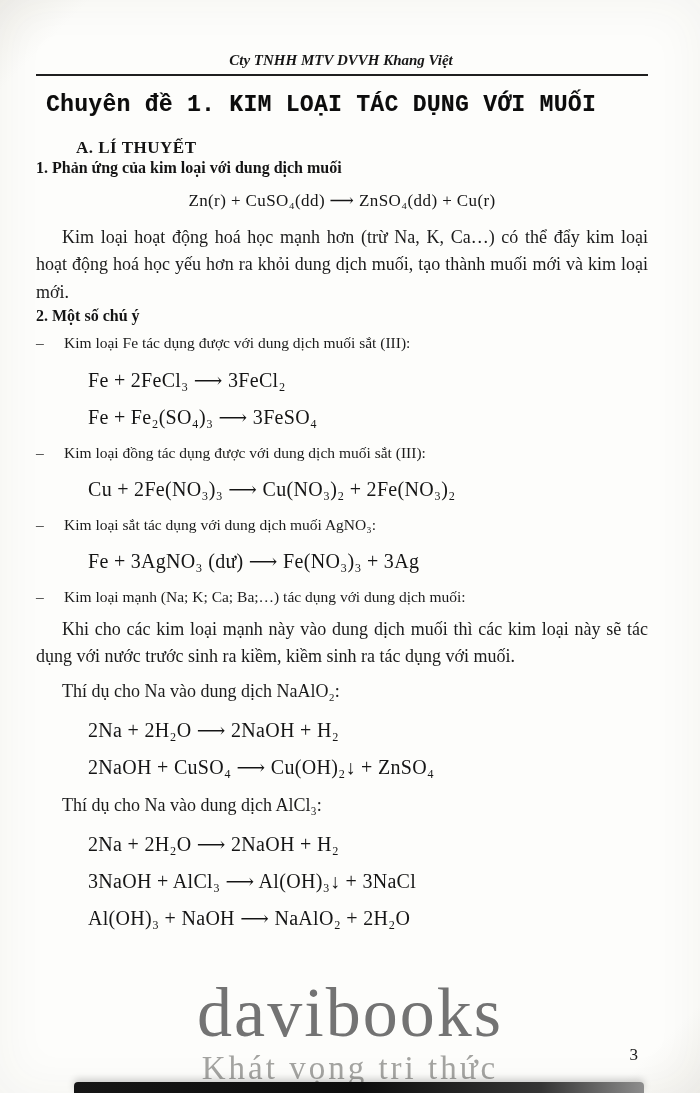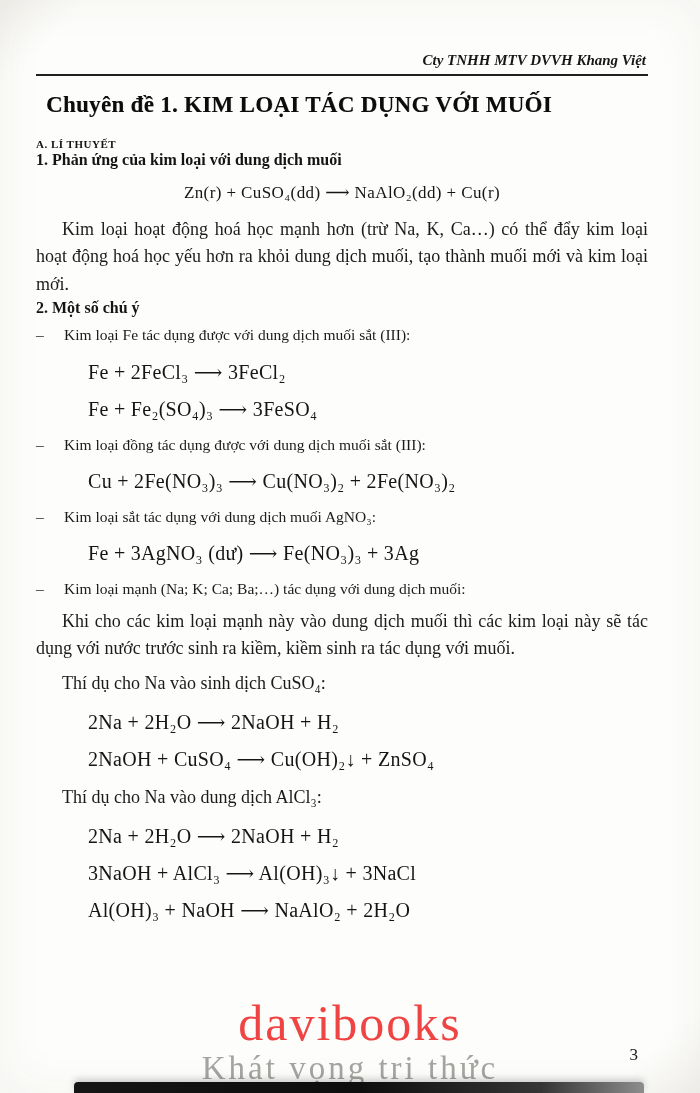--- a/index.html
+++ b/index.html
@@ -10,35 +10,35 @@
     font-family:"Liberation Serif","DejaVu Serif",serif;
     color:#1a1a1a;
   }
   .sheet {
     position:absolute; inset:0;
     background:linear-gradient(135deg,#f2f1ed 0%,#fdfdfb 5%,#fdfdfb 95%,#f3f2ee 100%);
     box-shadow: inset 0 0 50px rgba(60,55,45,0.05);
     padding:52px 52px 0 36px;
   }
   .publisher {
-    text-align:right; font-weight:bold; font-style:italic;
+    text-align:center; font-weight:bold; font-style:italic;
     font-size:15px; color:#171717; padding-right:2px;
   }
   .header-rule {
     border:none; border-top:2.5px solid #1f1f1f; margin-top:5px;
   }
   .chapter-title {
-    font-family:Liberation Serif, serif;
+    font-family:Liberation Mono, monospace;
     font-weight:700; font-size:23px; letter-spacing:0.3px;
     color:#0c0c0c; margin:16px 0 0 10px;
     text-shadow:0.4px 0.4px 0 rgba(0,0,0,0.35);
   }
   .section-heading {
-    font-weight:bold; font-size:11px; letter-spacing:0.5px;
-    margin-top:20px; color:#141414;
+    font-weight:bold; font-size:17px; letter-spacing:0.5px;
+    margin-top:20px; color:#141414;margin-left:40px;
   }
   .sub-heading {
     font-weight:bold; font-size:16px; margin-top:1px; color:#141414;
   }
   .eq-center {
     text-align:center; font-size:17px; margin:13px 0; letter-spacing:0.4px;
     color:#151515;
   }
   .eq-indent {
     font-size:20px; margin:13px 0 13px 52px; letter-spacing:0.3px; color:#151515;
@@ -49,21 +49,21 @@
   }
   .note {
     display:flex; margin-top:7px; font-size:15.5px; line-height:1.45; color:#1b1b1b;
   }
   .note .dash { width:28px; flex:0 0 28px; }
   .watermark {
     position:absolute; left:0; right:0; bottom:8px; text-align:center;
     pointer-events:none; line-height:1;
   }
   .wm-brand {
-    font-size:50px; color:#ef4444; letter-spacing:2px;
+    font-size:70px; color:#737373; letter-spacing:2px;
     font-family:"Liberation Serif","DejaVu Serif",serif;
     margin-top:10px;
   }
   .wm-slogan {
     font-size:33px; color:#a3a3a0; letter-spacing:3px; margin-top:4px;
     font-family:"Liberation Serif","DejaVu Serif",serif;
   }
   .page-number {
     position:absolute; right:62px; bottom:28px; font-size:17px; color:#1a1a1a;
   }
@@ -81,21 +81,21 @@
 
   <div class="publisher">Cty TNHH MTV DVVH Khang Việt</div>
   <hr class="header-rule">
 
   <div class="chapter-title">Chuyên đề 1. KIM LOẠI TÁC DỤNG VỚI MUỐI</div>
 
   <div class="section-heading">A. LÍ THUYẾT</div>
 
   <div class="sub-heading">1. Phản ứng của kim loại với dung dịch muối</div>
 
-  <div class="eq-center">Zn(r) + CuSO₄(dd) ⟶ NaAlO₂(dd) + Cu(r)</div>
+  <div class="eq-center">Zn(r) + CuSO₄(dd) ⟶ ZnSO₄(dd) + Cu(r)</div>
 
   <div class="para">Kim loại hoạt động hoá học mạnh hơn (trừ Na, K, Ca…) có thể đẩy kim loại hoạt động hoá học yếu hơn ra khỏi dung dịch muối, tạo thành muối mới và kim loại mới.</div>
 
   <div class="sub-heading">2. Một số chú ý</div>
 
   <div class="note">
     <span class="dash">–</span>
     <span>Kim loại Fe tác dụng được với dung dịch muối sắt (III):</span>
   </div>
   <div class="eq-indent">Fe + 2FeCl₃ ⟶ 3FeCl₂</div>
@@ -113,21 +113,21 @@
   </div>
   <div class="eq-indent">Fe + 3AgNO₃ (dư) ⟶ Fe(NO₃)₃ + 3Ag</div>
 
   <div class="note">
     <span class="dash">–</span>
     <span>Kim loại mạnh (Na; K; Ca; Ba;…) tác dụng với dung dịch muối:</span>
   </div>
 
   <div class="para">Khi cho các kim loại mạnh này vào dung dịch muối thì các kim loại này sẽ tác dụng với nước trước sinh ra kiềm, kiềm sinh ra tác dụng với muối.</div>
 
-  <div class="para">Thí dụ cho Na vào sinh dịch CuSO₄:</div>
+  <div class="para">Thí dụ cho Na vào dung dịch NaAlO₂:</div>
   <div class="eq-indent">2Na + 2H₂O ⟶ 2NaOH + H₂</div>
   <div class="eq-indent">2NaOH + CuSO₄ ⟶ Cu(OH)₂↓ + ZnSO₄</div>
 
   <div class="para">Thí dụ cho Na vào dung dịch AlCl₃:</div>
   <div class="eq-indent">2Na + 2H₂O ⟶ 2NaOH + H₂</div>
   <div class="eq-indent">3NaOH + AlCl₃ ⟶ Al(OH)₃↓ + 3NaCl</div>
   <div class="eq-indent">Al(OH)₃ + NaOH ⟶ NaAlO₂ + 2H₂O</div>
 
 </div>
 

